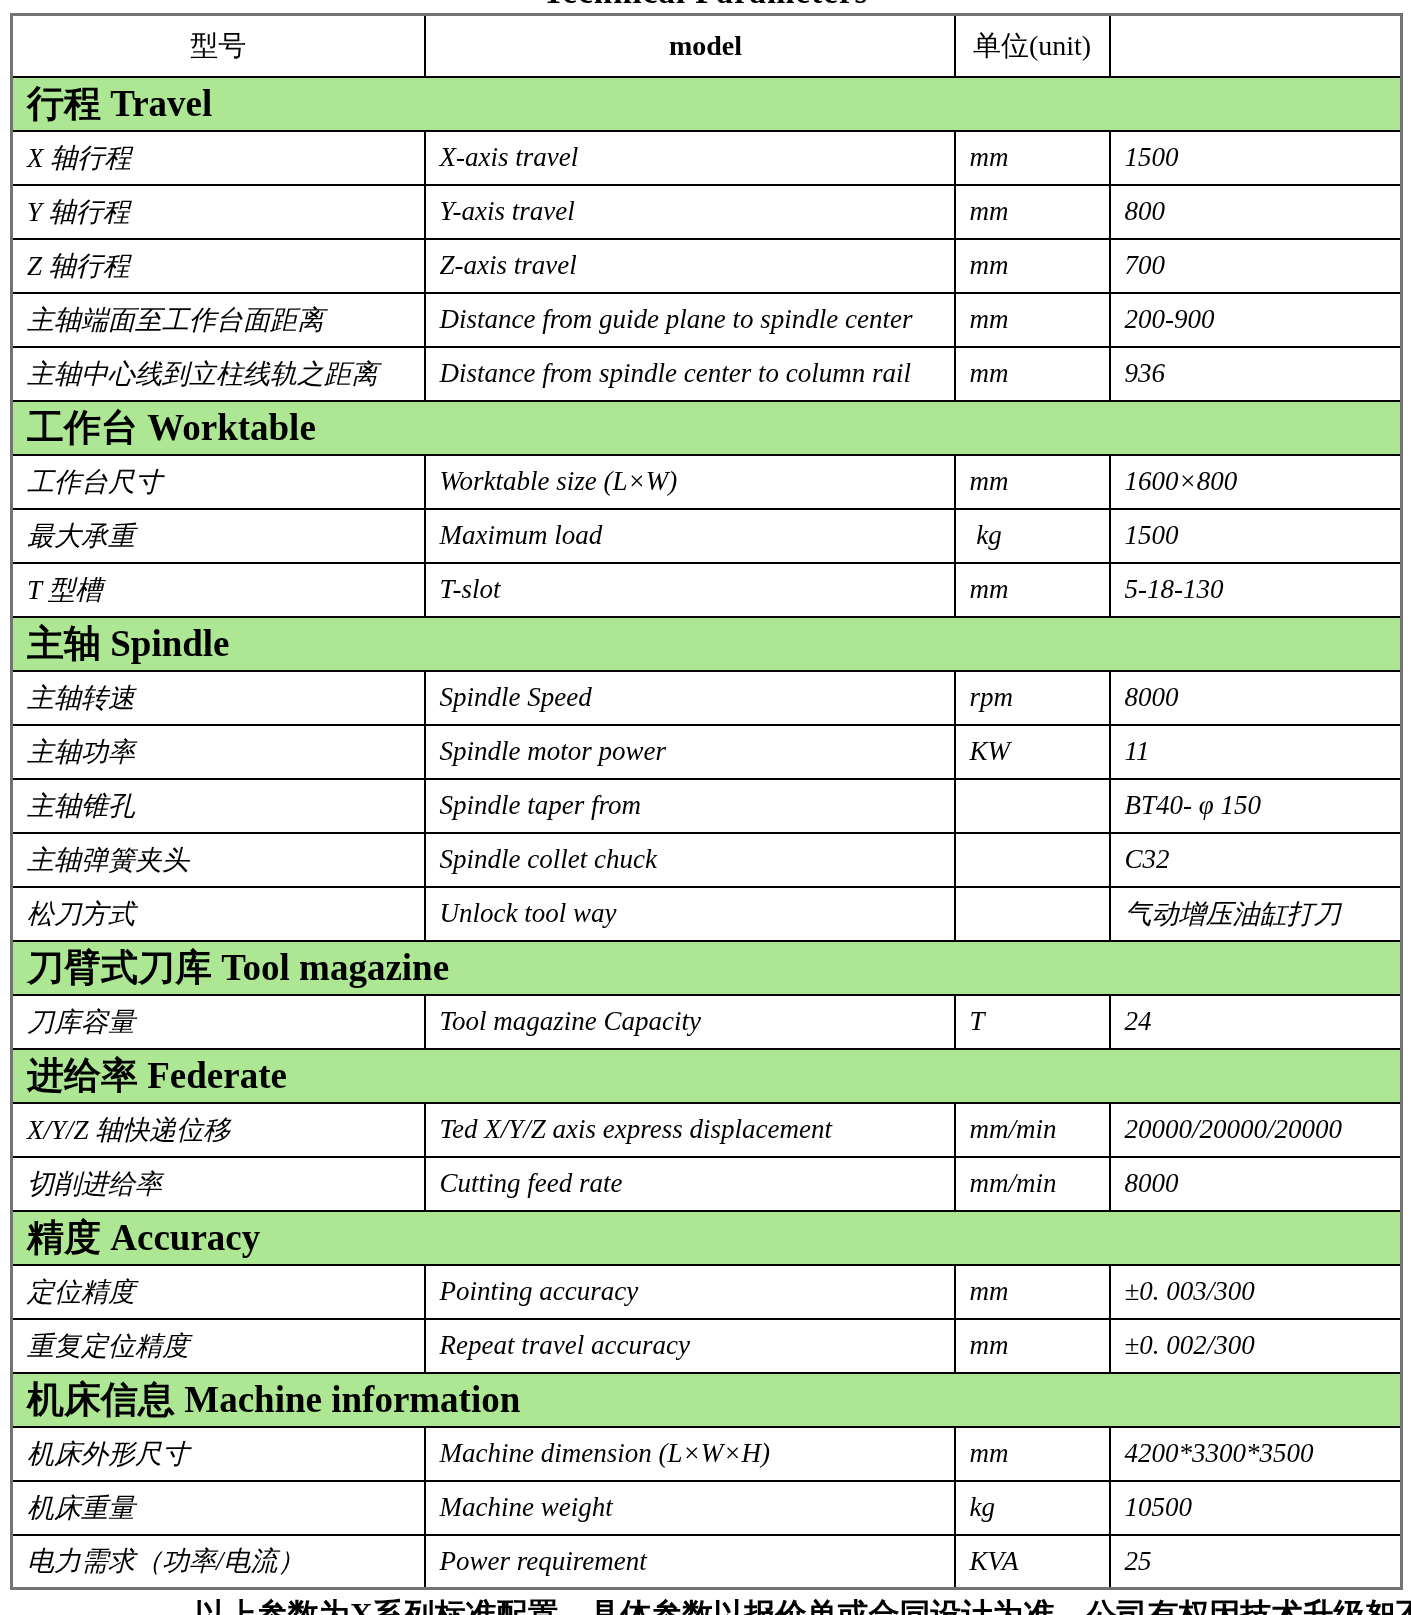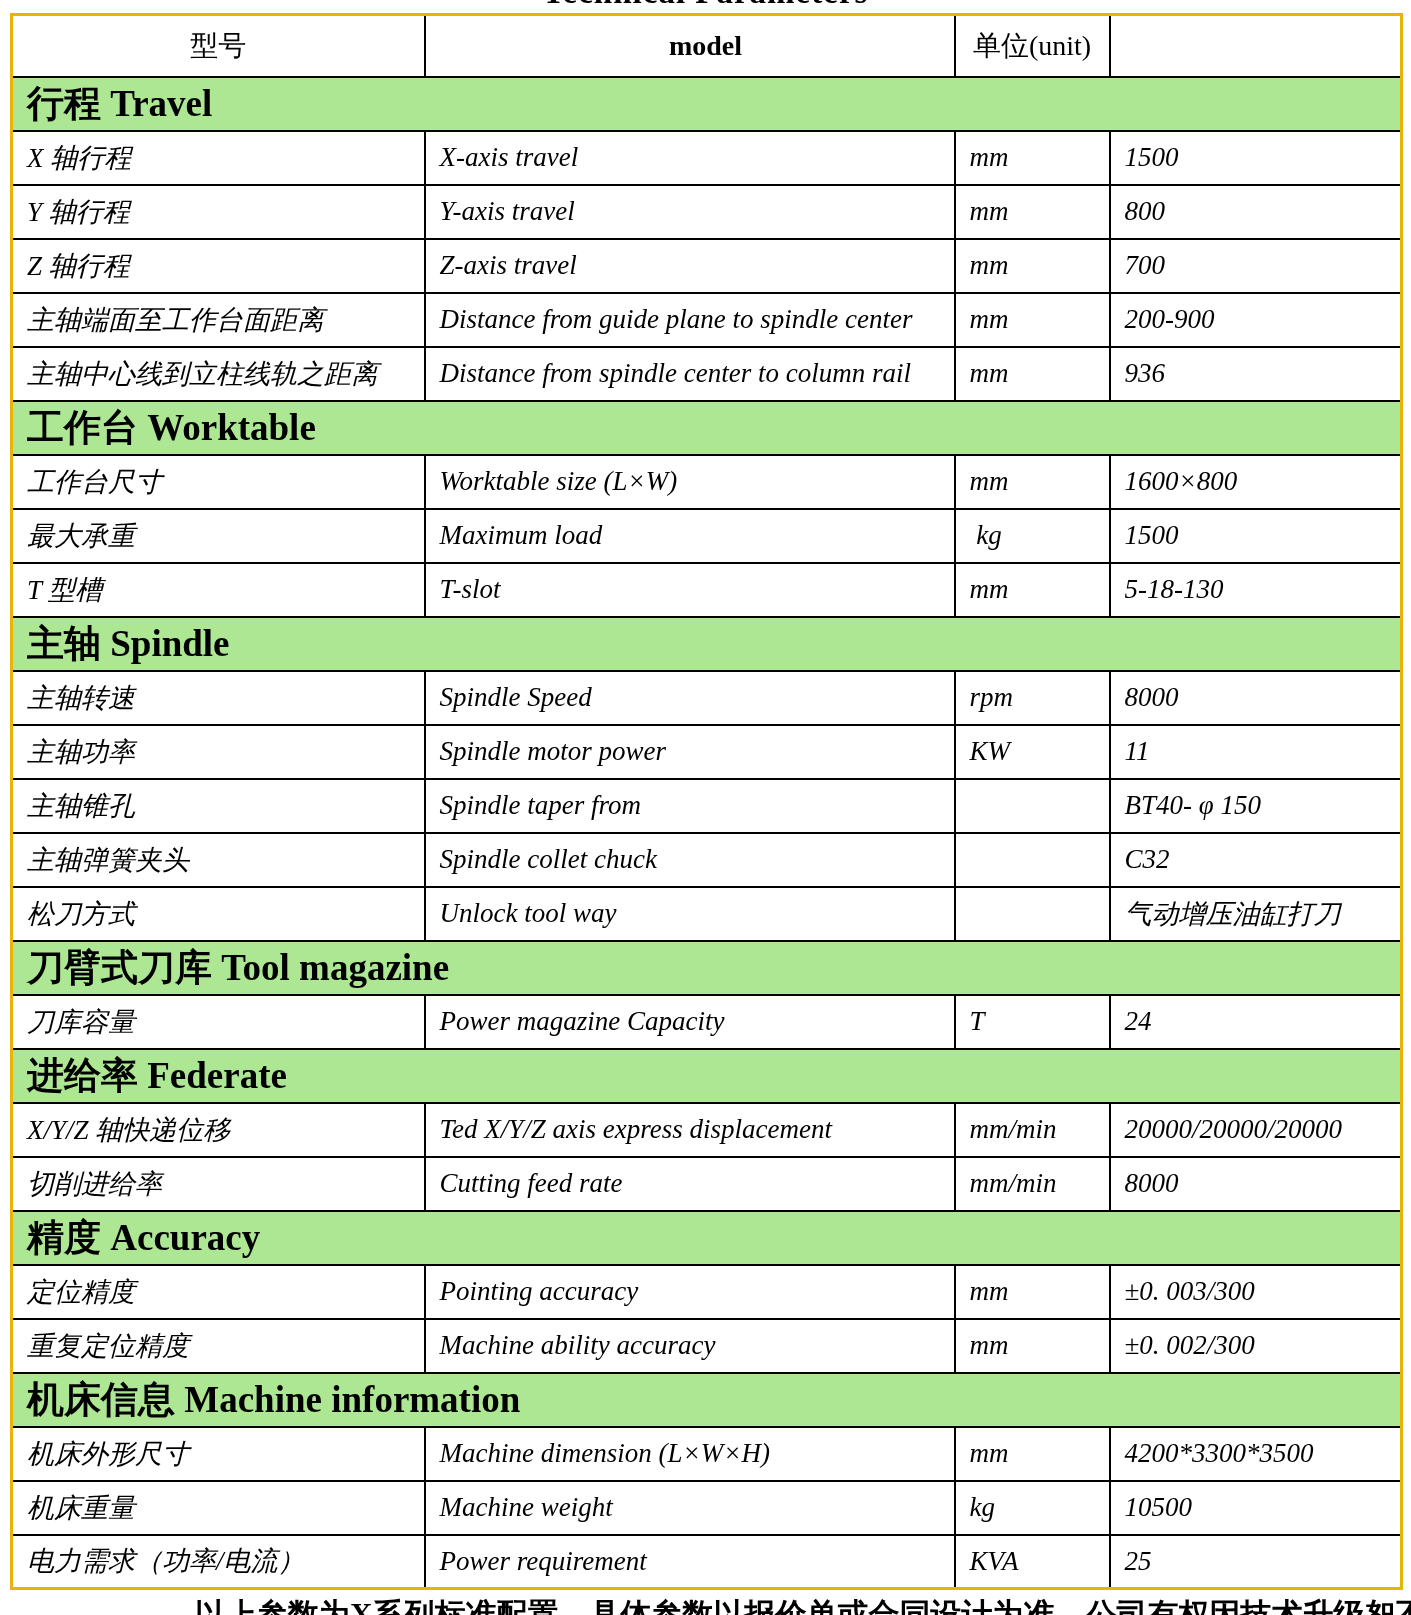--- a/index.html
+++ b/index.html
@@ -25,21 +25,21 @@
     line-height: 38px;
     margin-top: -27px;
     letter-spacing: 1px;
   }
 
   table.spec {
     border-collapse: collapse;
     table-layout: fixed;
     width: 1390px;
     margin-left: 10px;
-    border: 3px solid #eab308;
+    border: 3px solid #737373;
   }
   table.spec td {
     border: 2px solid #000;
     vertical-align: middle;
     font-size: 27px;
     padding: 0 4px 0 14px;
     overflow: hidden;
   }
   tr.header-row { height: 62px; }
   tr.header-row td {
@@ -178,21 +178,21 @@
           <td class="cn">松刀方式</td>
           <td class="en">Unlock tool way</td>
           <td class="unit"></td>
           <td class="value">气动增压油缸打刀</td>
         </tr>
         <tr class="section-row">
           <td colspan="4">刀臂式刀库 Tool magazine</td>
         </tr>
         <tr class="data-row">
           <td class="cn">刀库容量</td>
-          <td class="en">Power magazine Capacity</td>
+          <td class="en">Tool magazine Capacity</td>
           <td class="unit">T</td>
           <td class="value">24</td>
         </tr>
         <tr class="section-row">
           <td colspan="4">进给率 Federate</td>
         </tr>
         <tr class="data-row">
           <td class="cn">X/Y/Z 轴快递位移</td>
           <td class="en">Ted X/Y/Z axis express displacement</td>
           <td class="unit">mm/min</td>
@@ -208,21 +208,21 @@
           <td colspan="4">精度 Accuracy</td>
         </tr>
         <tr class="data-row">
           <td class="cn">定位精度</td>
           <td class="en">Pointing accuracy</td>
           <td class="unit">mm</td>
           <td class="value">±0. 003/300</td>
         </tr>
         <tr class="data-row">
           <td class="cn">重复定位精度</td>
-          <td class="en">Machine ability accuracy</td>
+          <td class="en">Repeat travel accuracy</td>
           <td class="unit">mm</td>
           <td class="value">±0. 002/300</td>
         </tr>
         <tr class="section-row">
           <td colspan="4">机床信息 Machine information</td>
         </tr>
         <tr class="data-row">
           <td class="cn">机床外形尺寸</td>
           <td class="en">Machine dimension (L×W×H)</td>
           <td class="unit">mm</td>

